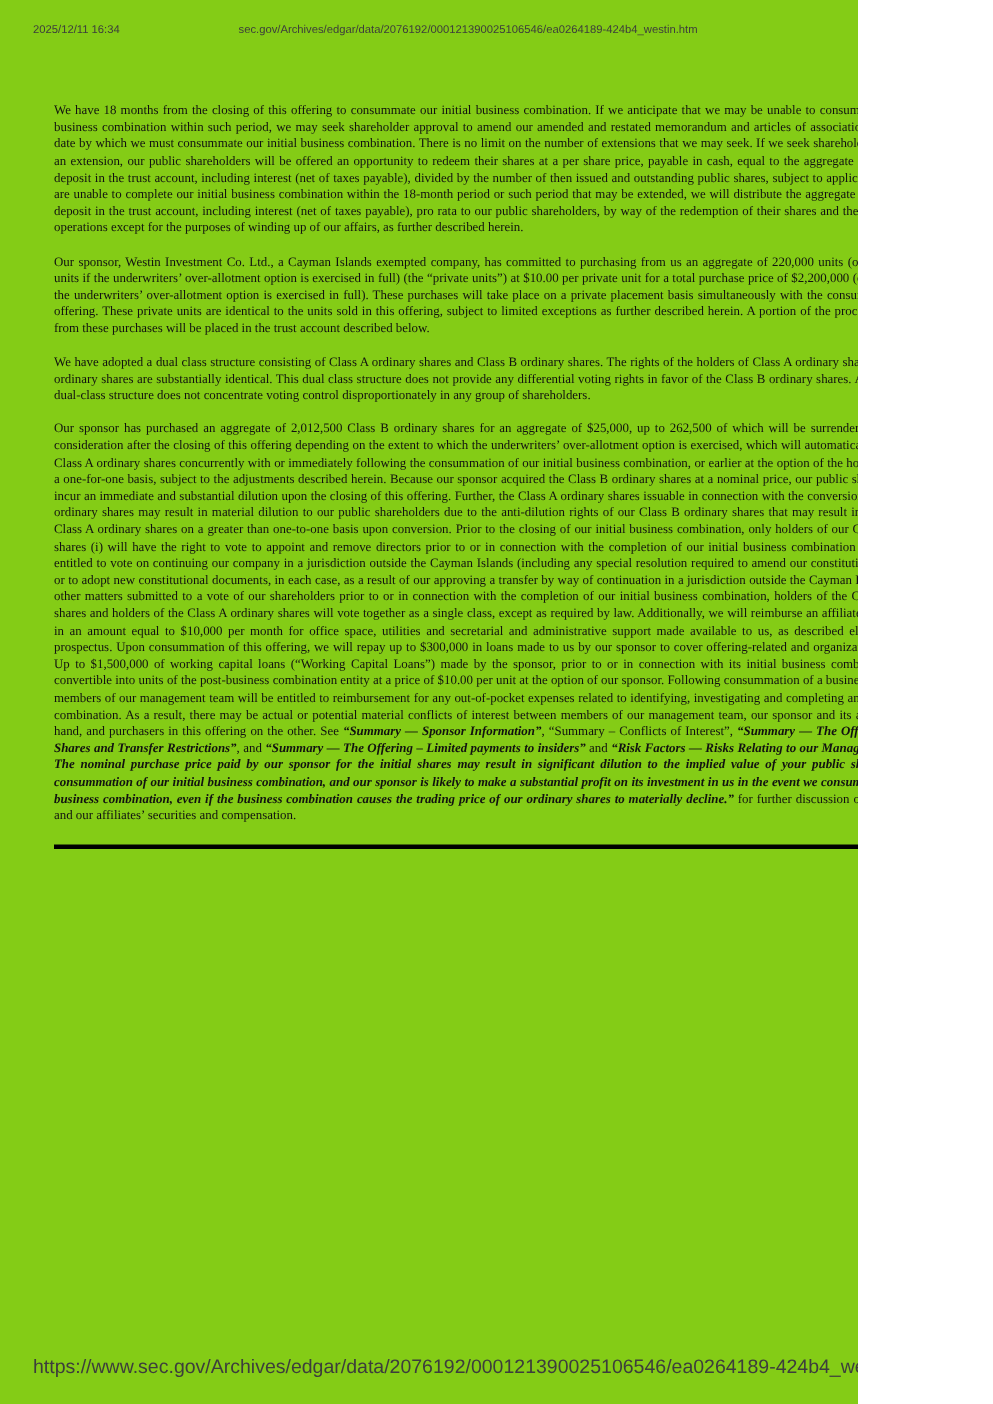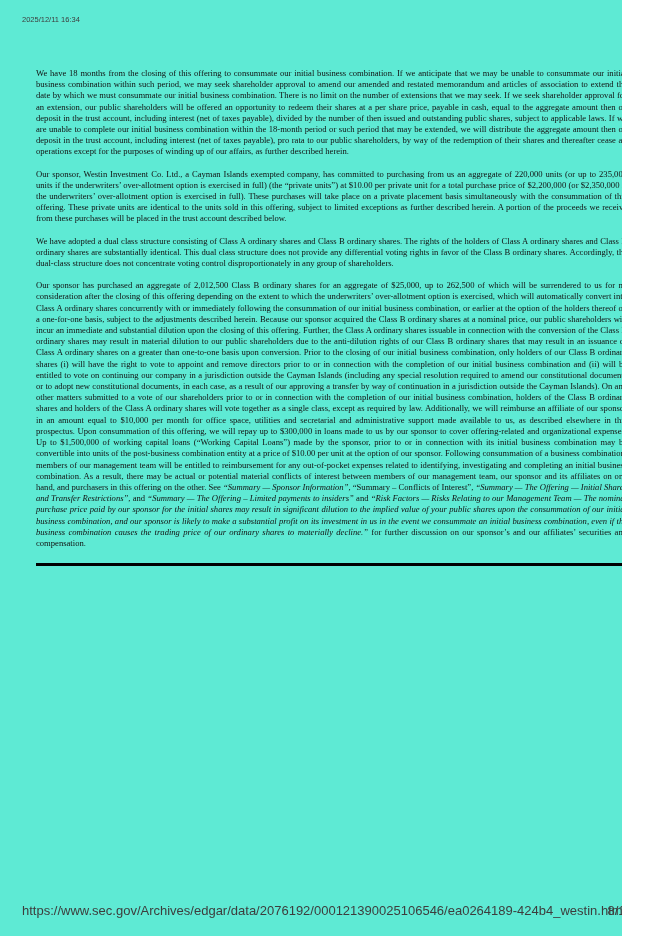--- a/index.html
+++ b/index.html
@@ -2,23 +2,23 @@
 <html><head>
 <meta charset="utf-8">
 <style>
   html, body {
     margin: 0;
     padding: 0;
     background: #ffffff;
   }
   .page {
     position: relative;
-    width: 622px;
+    width: 572px;
     height: 936px;
-    background: #5eead4;
+    background: #84cc16;
     overflow: hidden;
     font-family: "Liberation Serif", serif;
   }
   .print-header {
     position: absolute;
     top: 15px;
     left: 0;
     width: 662px;
     height: 12px;
     font-family: "Liberation Sans", sans-serif;
@@ -46,21 +46,21 @@
     font-size: 8.6px;
     line-height: 11.2px;
     text-align: justify;
   }
   .para {
     margin: 0 0 11px 0;
     padding: 0;
   }
   .seg-normal { font-weight: normal; font-style: normal; }
   .seg-bold { font-weight: normal; font-style: normal; }
-  .seg-bolditalic { font-weight: normal; font-style: italic; }
+  .seg-bolditalic { font-weight: bold; font-style: italic; }
   .divider {
     position: absolute;
     top: 563px;
     left: 36px;
     width: 591px;
     height: 3px;
     background: #000000;
   }
   .print-footer {
     position: absolute;
@@ -85,20 +85,21 @@
     white-space: nowrap;
   }
 </style>
 </head>
 <body>
 
 <div class="page">
 
   <div class="print-header">
     <span class="hdr-date">2025/12/11 16:34</span>
+    <span class="hdr-title">sec.gov/Archives/edgar/data/2076192/000121390025106546/ea0264189-424b4_westin.htm</span>
   </div>
 
   <div class="doc-body" id="doc-body">
       <p class="para"><span class="seg-normal">We have 18 months from the closing of this offering to consummate our initial business combination. If we anticipate that we may be unable to consummate our initial business combination within such period, we may seek shareholder approval to amend our amended and restated memorandum and articles of association to extend the date by which we must consummate our initial business combination. There is no limit on the number of extensions that we may seek. If we seek shareholder approval for an extension, our public shareholders will be offered an opportunity to redeem their shares at a per share price, payable in cash, equal to the aggregate amount then on deposit in the trust account, including interest (net of taxes payable), divided by the number of then issued and outstanding public shares, subject to applicable laws. If we are unable to complete our initial business combination within the 18-month period or such period that may be extended, we will distribute the aggregate amount then on deposit in the trust account, including interest (net of taxes payable), pro rata to our public shareholders, by way of the redemption of their shares and thereafter cease all operations except for the purposes of winding up of our affairs, as further described herein.</span></p>
       <p class="para"><span class="seg-normal">Our sponsor, Westin Investment Co. Ltd., a Cayman Islands exempted company, has committed to purchasing from us an aggregate of 220,000 units (or up to 235,000 units if the underwriters’ over-allotment option is exercised in full) (the “private units”) at $10.00 per private unit for a total purchase price of $2,200,000 (or $2,350,000 if the underwriters’ over-allotment option is exercised in full). These purchases will take place on a private placement basis simultaneously with the consummation of this offering. These private units are identical to the units sold in this offering, subject to limited exceptions as further described herein. A portion of the proceeds we receive from these purchases will be placed in the trust account described below.</span></p>
       <p class="para"><span class="seg-normal">We have adopted a dual class structure consisting of Class A ordinary shares and Class B ordinary shares. The rights of the holders of Class A ordinary shares and Class B ordinary shares are substantially identical. This dual class structure does not provide any differential voting rights in favor of the Class B ordinary shares. Accordingly, the dual-class structure does not concentrate voting control disproportionately in any group of shareholders.</span></p>
       <p class="para"><span class="seg-normal">Our sponsor has purchased an aggregate of 2,012,500 Class B ordinary shares for an aggregate of $25,000, up to 262,500 of which will be surrendered to us for no consideration after the closing of this offering depending on the extent to which the underwriters’ over-allotment option is exercised, which will automatically convert into Class A ordinary shares concurrently with or immediately following the consummation of our initial business combination, or earlier at the option of the holders thereof on a one-for-one basis, subject to the adjustments described herein. Because our sponsor acquired the Class B ordinary shares at a nominal price, our public shareholders will incur an immediate and substantial dilution upon the closing of this offering. Further, the Class A ordinary shares issuable in connection with the conversion of the Class B ordinary shares may result in material dilution to our public shareholders due to the anti-dilution rights of our Class B ordinary shares that may result in an issuance of Class A ordinary shares on a greater than one-to-one basis upon conversion. Prior to the closing of our initial business combination, only holders of our Class B ordinary shares (i) will have the right to vote to appoint and remove directors prior to or in connection with the completion of our initial business combination and (ii) will be entitled to vote on continuing our company in a jurisdiction outside the Cayman Islands (including any special resolution required to amend our constitutional documents or to adopt new constitutional documents, in each case, as a result of our approving a transfer by way of continuation in a jurisdiction outside the Cayman Islands). On any other matters submitted to a vote of our shareholders prior to or in connection with the completion of our initial business combination, holders of the Class B ordinary shares and holders of the Class A ordinary shares will vote together as a single class, except as required by law. Additionally, we will reimburse an affiliate of our sponsor in an amount equal to $10,000 per month for office space, utilities and secretarial and administrative support made available to us, as described elsewhere in this prospectus. Upon consummation of this offering, we will repay up to $300,000 in loans made to us by our sponsor to cover offering-related and organizational expenses. Up to $1,500,000 of working capital loans (“Working Capital Loans”) made by the sponsor, prior to or in connection with its initial business combination may be convertible into units of the post-business combination entity at a price of $10.00 per unit at the option of our sponsor. Following consummation of a business combination, members of our management team will be entitled to reimbursement for any out-of-pocket expenses related to identifying, investigating and completing an initial business combination. As a result, there may be actual or potential material conflicts of interest between members of our management team, our sponsor and its affiliates on one hand, and purchasers in this offering on the other. </span><span class="seg-bold">See </span><span class="seg-bolditalic">“Summary — Sponsor Information”</span><span class="seg-bold">, </span><span class="seg-bold">“Summary – Conflicts of Interest”</span><span class="seg-bold">, </span><span class="seg-bolditalic">“Summary — The Offering — Initial Shares and Transfer Restrictions”</span><span class="seg-bold">, and </span><span class="seg-bolditalic">“Summary — The Offering – Limited payments to insiders”</span><span class="seg-bold"> and </span><span class="seg-bolditalic">“Risk Factors — Risks Relating to our Management Team — The nominal purchase price paid by our sponsor for the initial shares may result in significant dilution to the implied value of your public shares upon the consummation of our initial business combination, and our sponsor is likely to make a substantial profit on its investment in us in the event we consummate an initial business combination, even if the business combination causes the trading price of our ordinary shares to materially decline.”</span><span class="seg-bold"> for further discussion on our sponsor’s and our affiliates’ securities and compensation</span><span class="seg-normal">.</span></p>
     </div>
 
   <div class="divider"></div>

